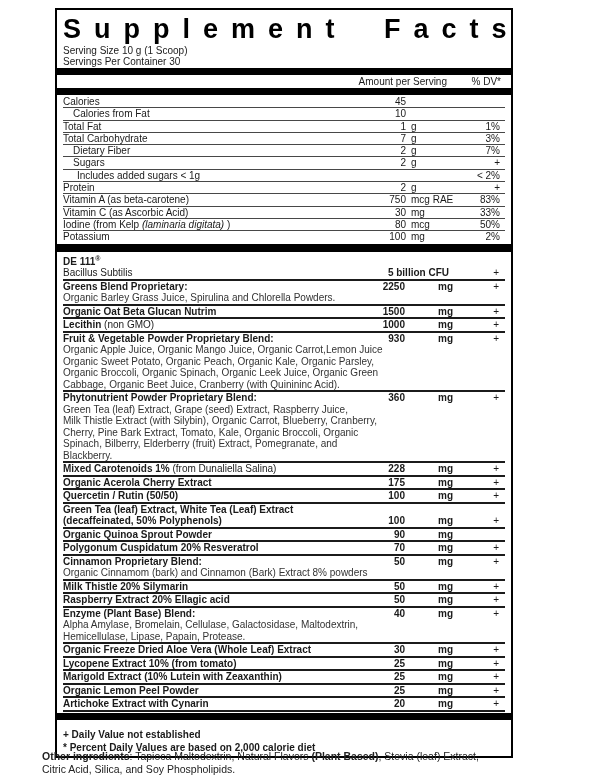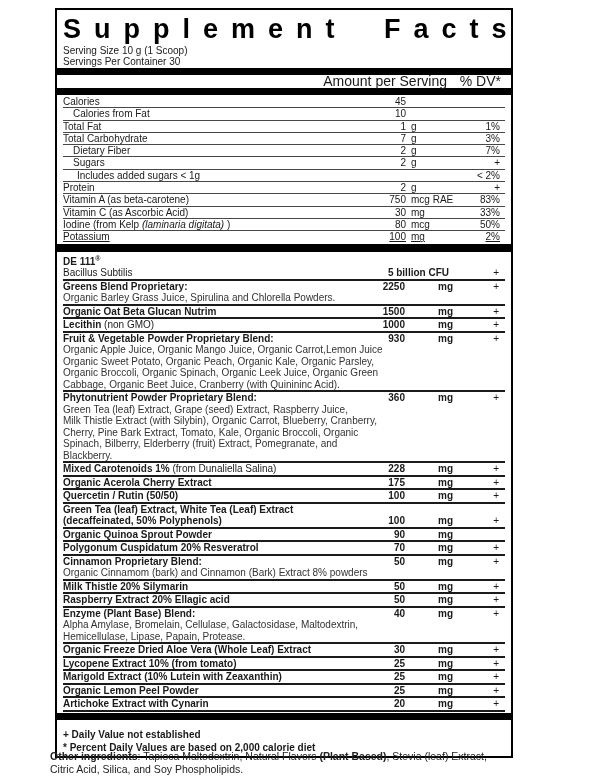--- a/index.html
+++ b/index.html
@@ -5,46 +5,46 @@
   html,body{margin:0;padding:0;background:#fff;}
   .page{position:relative;width:600px;height:778px;background:#ffffff;overflow:hidden;
         font-family:"Liberation Sans",sans-serif;color:#1a1a1a;}
   .label-box{position:absolute;left:55px;top:8px;width:458px;box-sizing:border-box;
              border:2px solid #000;background:#fff;padding:0 6px 2px 6px;}
   .title{margin-top:3px;font-size:27px;font-weight:bold;color:#000;letter-spacing:13px;
          word-spacing:16px;white-space:nowrap;line-height:32px;}
   .serving{font-size:10px;line-height:11px;}
   .bar{height:7px;background:#000;margin:1px -6px;}
   .bar.thick{height:8px;}
-  .colhead{display:flex;justify-content:flex-end;font-size:14px;line-height:11px;align-items:baseline;}
+  .colhead{display:flex;justify-content:flex-end;font-size:10px;line-height:11px;align-items:baseline;}
   .colhead .dvh{width:58px;text-align:right;padding-right:4px;box-sizing:border-box;}
   
   .trow{display:flex;font-size:10px;line-height:11.3px;border-bottom:1px solid #474747;align-items:flex-start;}
-  .trow:last-child{border-bottom:none;text-decoration:underline;}
+  .trow:last-child{border-bottom:none;}
   .tname{flex:1;}
   .ind1 .tname{padding-left:10px;} .ind2 .tname{padding-left:14px;}
   .tnum{width:56px;text-align:right;white-space:nowrap;}
   .tunit{width:45px;padding-left:5px;white-space:nowrap;box-sizing:border-box;}
   .tdv{width:54px;text-align:right;padding-right:5px;box-sizing:border-box;white-space:nowrap;}
   
   .srow{border-bottom:2px solid #1b1b1b;font-size:10px;}
   .srow.nob{border-bottom:none;}
   .smain{display:flex;line-height:11.5px;align-items:baseline;}
   .smain.bottom{align-items:flex-end;}
   .sname{flex:1;}
   .b{font-weight:bold;}
   .snum{width:48px;text-align:right;font-weight:bold;}
   .sunit{width:56px;text-align:right;padding-right:8px;font-weight:bold;box-sizing:border-box;}
   .swide{width:104px;text-align:right;padding-right:12px;box-sizing:border-box;white-space:nowrap;font-weight:bold;}
   .sdv{width:44px;text-align:right;padding-right:6px;box-sizing:border-box;}
   .ssub{color:#333;line-height:11.5px;}
   sup{font-size:7px;}
   .foot{font-weight:bold;font-size:10px;line-height:13px;}
   .footblock{margin-top:8px;}
-  .other{position:absolute;left:50px;top:750px;width:545px;font-size:10.5px;line-height:13px;color:#222;}
+  .other{position:absolute;left:42px;top:750px;width:545px;font-size:10.5px;line-height:13px;color:#222;}
 </style>
 </head>
 <body>
 
 <div class="page">
   <div class="label-box">
     <div class="title">Supplement Facts</div>
     <div class="serving">Serving Size 10 g (1 Scoop)</div>
     <div class="serving">Servings Per Container 30</div>
     <div class="bar"></div>

